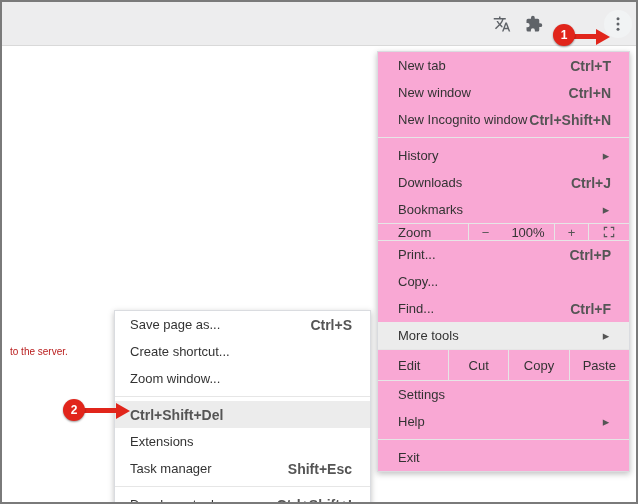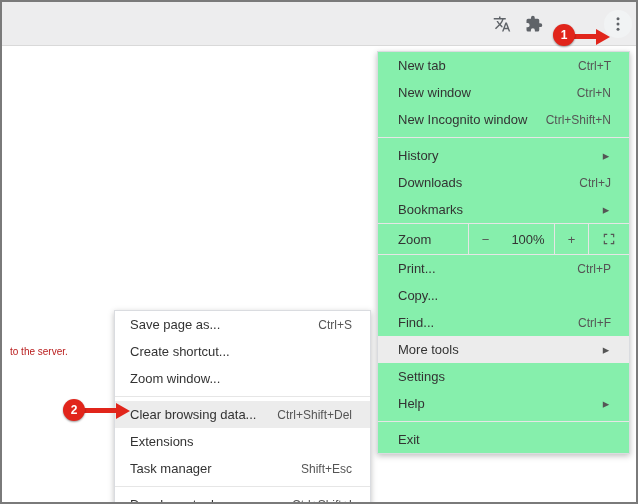--- a/index.html
+++ b/index.html
@@ -40,45 +40,45 @@
     font-size: 10px;
     color: #b91c1c;
   }
 
   
   .menu {
     position: absolute;
     top: 49px;
     right: 6px;
     width: 253px;
-    background: #86efac;
+    background: #f9a8d4;
     border: 1px solid #dadce0;
     box-shadow: 0 2px 6px rgba(0,0,0,.25);
     z-index: 20;
   }
   .mi {
     display: flex;
     align-items: center;
     justify-content: space-between;
     padding: 5px 18px 5px 20px;
     height: 27px;
     color: #333;
   }
   .mi.hover { background: #ececec; }
-  .mi .kb { color: #555; font-size: 12px; }
+  .mi .kb { color: #555; font-size: 14px; font-weight: bold; }
   .mi .chev {
     width: 10px; height: 10px; display:flex;align-items:center;justify-content:center;
     color:#555;
   }
   .sep { height: 1px; background: #e6e6e6; margin: 4px 0; }
 
   .zoom-row {
     display: flex;
     align-items: center;
-    height: 32px;
+    height: 18px;
     border-top:1px solid #e6e6e6;
     border-bottom:1px solid #e6e6e6;
   }
   .zoom-row .zlabel { width: 90px; padding-left: 20px; }
   .zoom-row .zbtn {
     width: 34px; text-align: center; color:#555; border-left:1px solid #e6e6e6;
     height:100%; display:flex;align-items:center;justify-content:center;
   }
   .zoom-row .zpct { width: 52px; text-align:center; }
   .zoom-row .zfs {
@@ -215,20 +215,26 @@
   </div>
   <div class="mi">
     <span>Find...</span>
     <span class="kb">Ctrl+F</span>
   </div>
   <div class="mi hover">
     <span>More tools</span>
     <span class="chev">▸</span>
   </div>
 
+  <div class="edit-row">
+    <div class="elabel">Edit</div>
+    <div class="ebtn">Cut</div>
+    <div class="ebtn">Copy</div>
+    <div class="ebtn">Paste</div>
+  </div>
 
   <div class="mi">
     <span>Settings</span>
       <span></span>
   </div>
   <div class="mi">
     <span>Help</span>
     <span class="chev">▸</span>
   </div>
   <div class="sep"></div>
@@ -246,21 +252,20 @@
   <div class="mi">
     <span>Create shortcut...</span>
       <span></span>
   </div>
   <div class="mi">
     <span>Zoom window...</span>
       <span></span>
   </div>
   <div class="sep"></div>
   <div class="mi hover">
-    <span>Clear browsing data...</span>
     <span class="kb">Ctrl+Shift+Del</span>
   </div>
   <div class="mi">
     <span>Extensions</span>
       <span></span>
   </div>
   <div class="mi">
     <span>Task manager</span>
     <span class="kb">Shift+Esc</span>
   </div>

